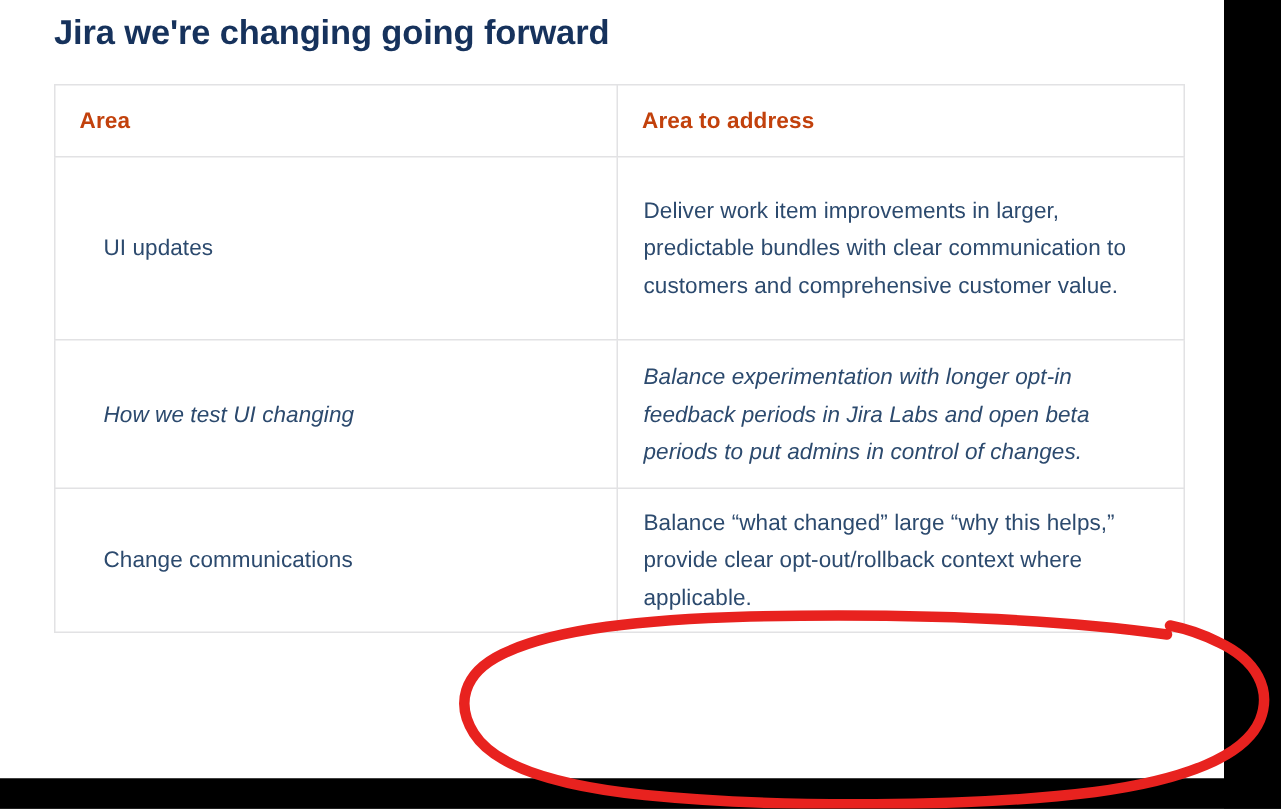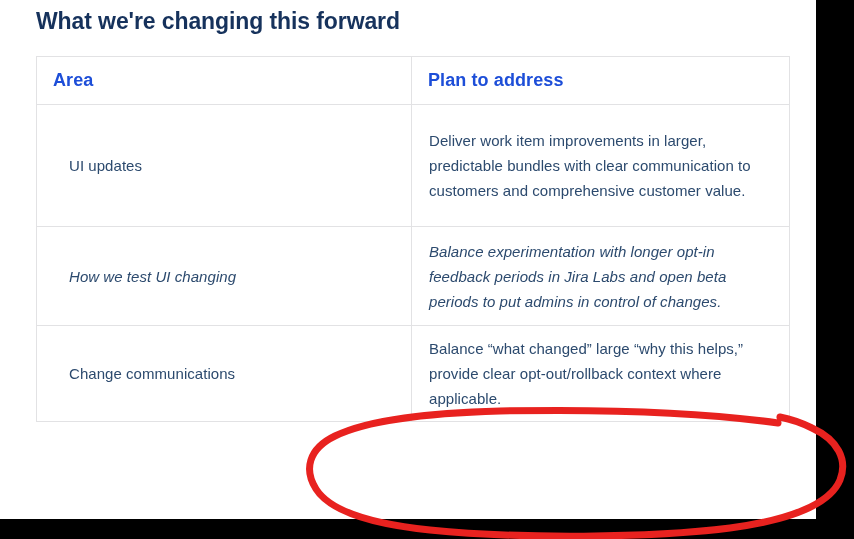--- a/index.html
+++ b/index.html
@@ -73,23 +73,23 @@
   #changes-table th,
   #changes-table td {
     border: 1px solid #e2e2e4;
     vertical-align: middle;
     text-align: left;
     padding: 0 16px;
   }
 
   #changes-table thead th {
     height: 47px;
-    font-size: 18px;
+    font-size: 15px;
     font-weight: 700;
-    color: #1d4ed8;
+    color: #c2410c;
     letter-spacing: 0.1px;
   }
 
   #changes-table tbody td {
     font-size: 15px;
     line-height: 25px;
     color: #2c4a6e;
     font-weight: 400;
     letter-spacing: 0.05px;
     padding-top: 10px;
@@ -112,31 +112,31 @@
     width: 854px;
     height: 539px;
     pointer-events: none;
   }
 </style>
 </head>
 <body>
 
 <div id="page-canvas">
 
-  <h1 id="page-title">What we're changing this forward</h1>
+  <h1 id="page-title">Jira we're changing going forward</h1>
 
   <table id="changes-table">
     <colgroup>
       <col class="col-area">
       <col class="col-plan">
     </colgroup>
     <thead>
       <tr>
         <th>Area</th>
-        <th>Plan to address</th>
+        <th>Area to address</th>
       </tr>
     </thead>
     <tbody>
       <tr class="row-1">
         <td class="cell-area">UI updates</td>
         <td class="cell-plan">Deliver work item improvements in larger, predictable bundles with clear communication to customers and comprehensive customer value.</td>
       </tr>
       <tr class="row-3">
         <td class="cell-area">How we test UI changing</td>
         <td class="cell-plan">Balance experimentation with longer opt-in feedback periods in Jira Labs and open beta periods to put admins in control of changes.</td>

